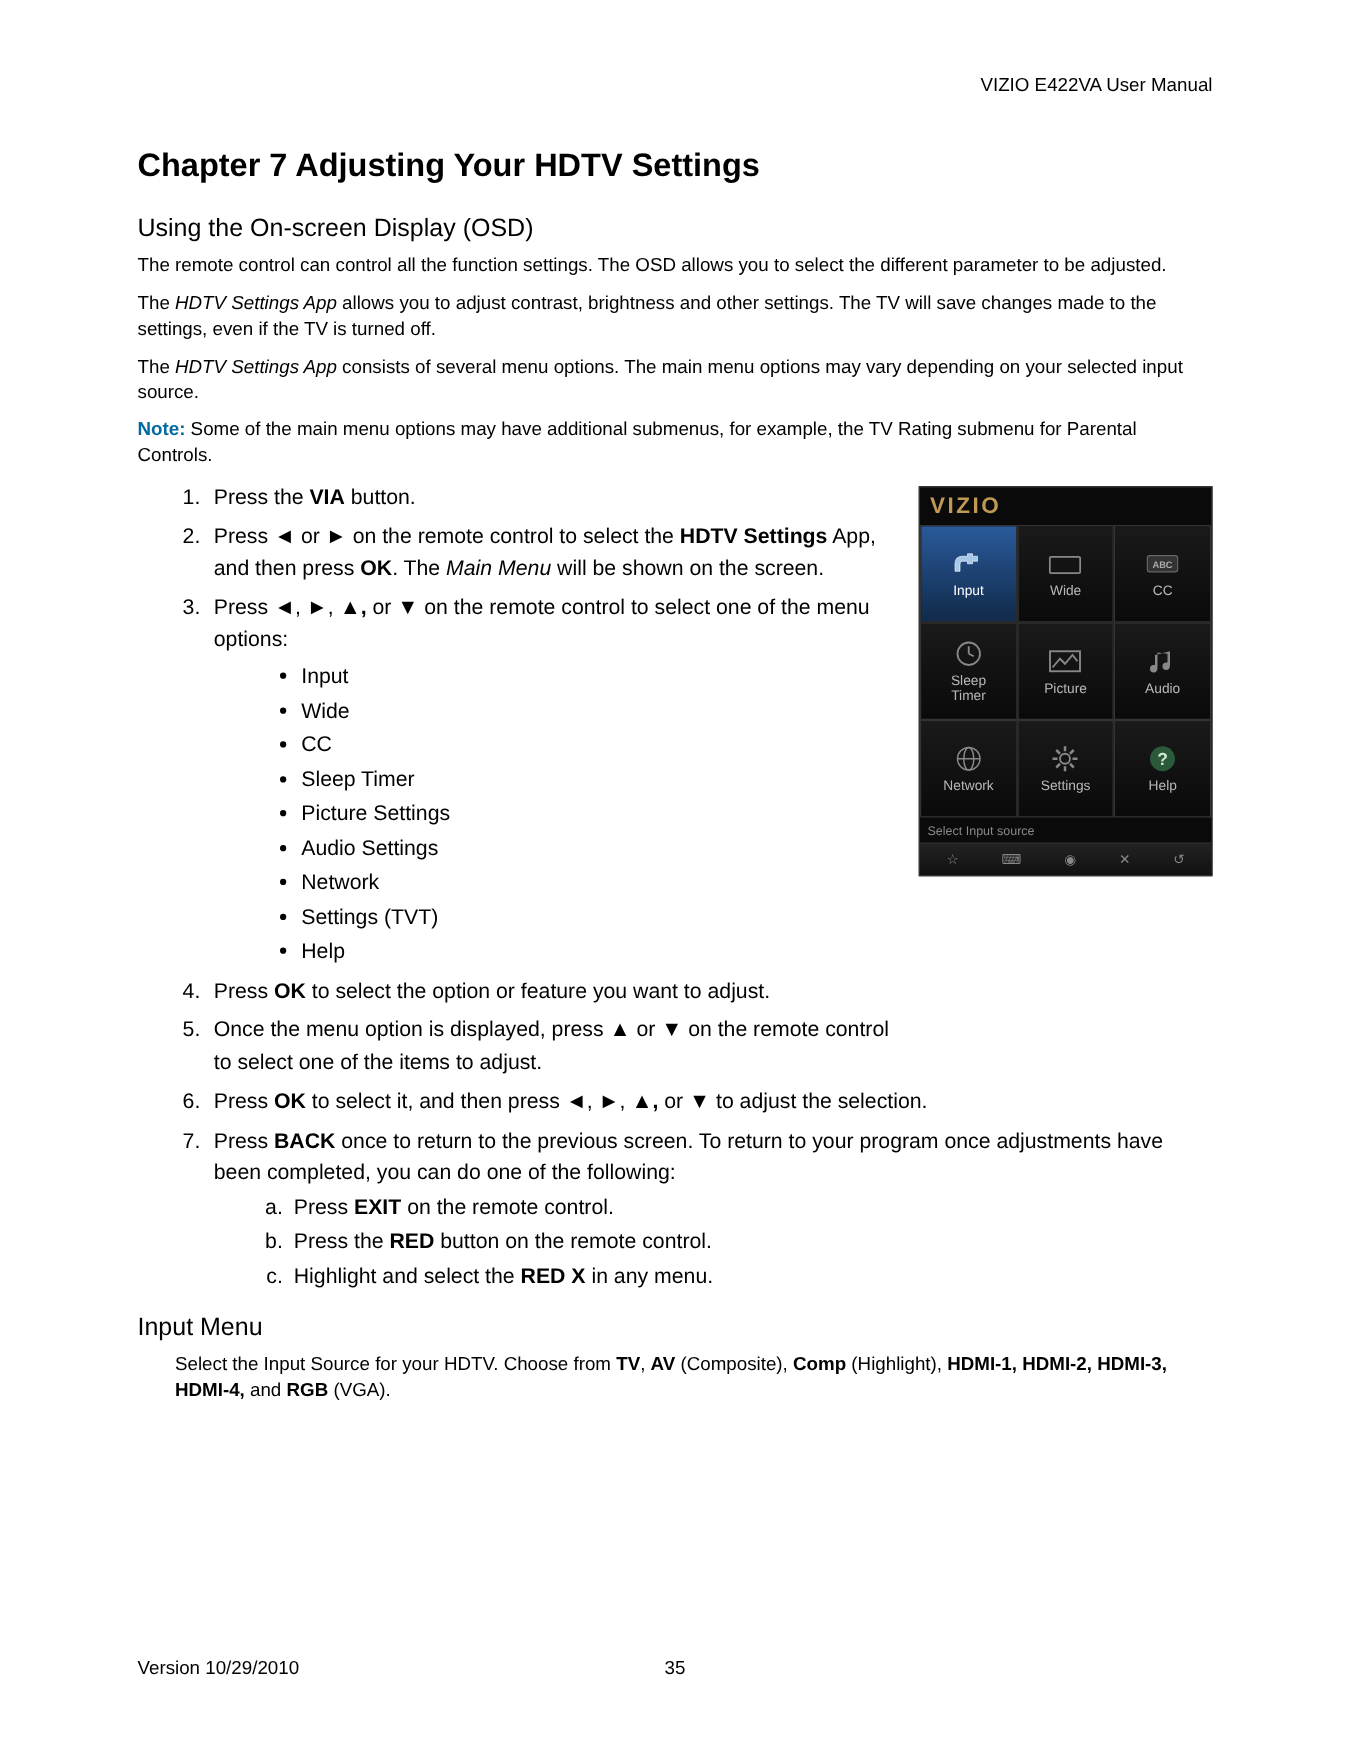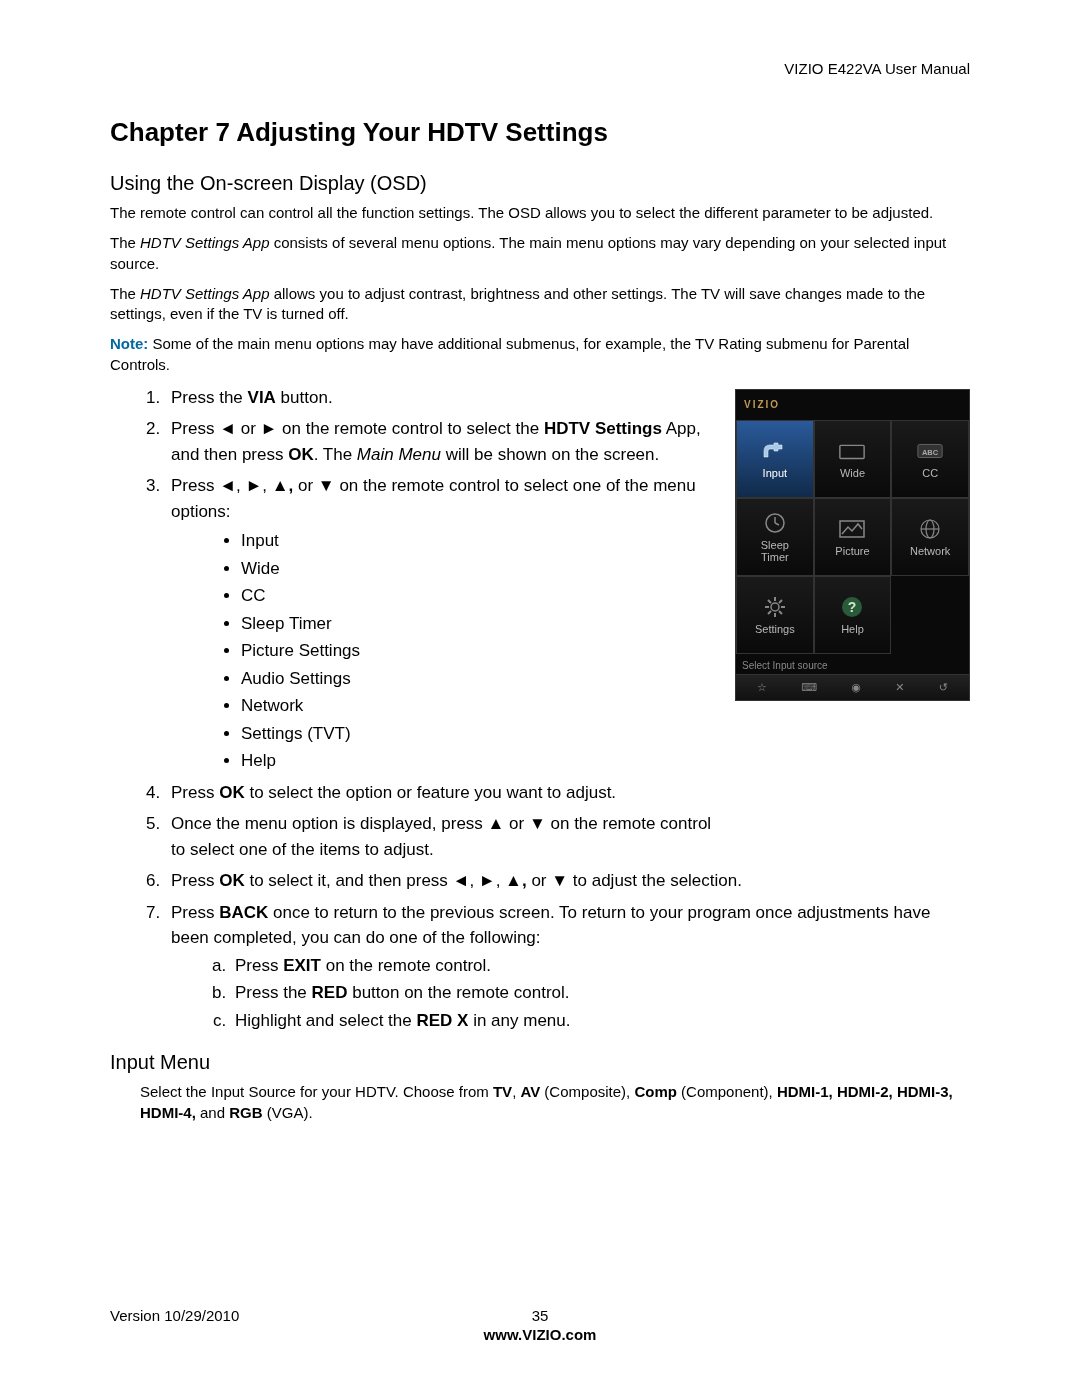--- a/index.html
+++ b/index.html
@@ -16,21 +16,21 @@
   .left-col { flex: 1; }
   ol.main-list { list-style: decimal; padding-left: 55px; font-size: 17px; line-height: 1.5; }
   ol.main-list > li { margin-bottom: 6px; padding-left: 6px; }
   ul.bullet-list { list-style: disc; padding-left: 70px; margin: 4px 0 6px 0;}
   ul.bullet-list li { margin-bottom: 2px; }
   ol.alpha-list { list-style: lower-alpha; padding-left: 60px; margin: 2px 0; }
   ol.alpha-list li { margin-bottom: 2px; padding-left: 4px;}
   .osd-shot { width: 235px; flex-shrink: 0; margin-top: 4px;}
   .osd { width: 235px; background: #0a0a0a; border: 1px solid #333; font-family: Arial, sans-serif; }
   .osd-logo { height: 30px; display:flex; align-items:center; padding: 0 8px;}
-  .osd-logo-text { color: #bf9a55; font-weight: bold; font-size: 10px; letter-spacing: 2px;}
+  .osd-logo-text { color: #bf9a55; font-weight: bold; font-size: 18px; letter-spacing: 2px;}
   .osd-grid { display:grid; grid-template-columns: repeat(3, 1fr); }
   .osd-cell { height: 78px; background: linear-gradient(#1a1a1a,#0a0a0a); border:1px solid #333; display:flex; flex-direction:column; align-items:center; justify-content:center; color:#b8b8b8; font-size:11px; text-align:center; padding:12px;}
   .osd-cell.selected { background: linear-gradient(#2a5a9a,#102a4a); color:#fff;}
   .osd-icon { width:28px; height:24px; margin-bottom:4px; display:flex; align-items:center; justify-content:center;}
   .osd-status { color:#888; font-size:10px; padding:6px 6px 3px 6px; background:#0a0a0a;}
   .osd-bottom { height:26px; background:linear-gradient(#222,#111); display:flex; justify-content:space-around; align-items:center; padding:0 4px; border-top:1px solid #333;}
   .osd-bicon { color:#888; font-size:11px;}
   .footer { position:absolute; bottom:54px; left:110px; right:110px; font-size:15px; }
   .footer-row1 { display:flex; }
   .footer-row1 .fl { flex:1; text-align:left;}
@@ -46,25 +46,25 @@
 
   <div class="header-right">VIZIO E422VA User Manual</div>
 
   <h1 class="chapter-title">Chapter 7 Adjusting Your HDTV Settings</h1>
 
   <h2 class="section-title">Using the On-screen Display (OSD)</h2>
 
   <p class="para">The remote control can control all the function settings. The OSD allows you to select the different parameter to be adjusted.</p>
 
   <p class="para">
+    <span>The </span><span class="italic">HDTV Settings App</span><span> allows you to adjust contrast, brightness and other settings. The TV will save changes made to the settings, even if the TV is turned off.</span>
+  </p>
+
+  <p class="para">
     <span>The </span><span class="italic">HDTV Settings App</span><span> consists of several menu options. The main menu options may vary depending on your selected input source.</span>
-  </p>
-
-  <p class="para">
-    <span>The </span><span class="italic">HDTV Settings App</span><span> allows you to adjust contrast, brightness and other settings. The TV will save changes made to the settings, even if the TV is turned off.</span>
   </p>
 
   <p class="para">
     <span class="note-label">Note:</span><span>  Some of the main menu options may have additional submenus, for example, the TV Rating submenu for Parental Controls.</span>
   </p>
 
   <div class="content-row">
     <div class="left-col">
       <ol class="main-list">
         <li>
@@ -136,20 +136,28 @@
             <span>Sleep Timer</span>
           </div>
           <div class="osd-cell">
             <div class="osd-icon">
                 <svg width="28" height="20" viewBox="0 0 28 20">
                   <rect x="2" y="2" width="24" height="16" fill="none" stroke="#888" stroke-width="1.5"></rect>
                   <polyline points="4,15 10,8 14,12 20,5 24,10" fill="none" stroke="#888" stroke-width="1.5"></polyline>
                 </svg>
               </div>
             <span>Picture</span>
+          </div>
+          <div class="osd-cell">
+            <div class="osd-icon">
+                <svg width="24" height="22" viewBox="0 0 24 22">
+                  <path d="M8 4 L8 16 Q8 20 5 20 Q2 20 2 17 Q2 14 5 14 L6 14 L6 6 L18 3 L18 14 Q18 18 15 18 Q12 18 12 15 Q12 12 15 12 L16 12 L16 5 Z" fill="#888"></path>
+                </svg>
+              </div>
+            <span>Audio</span>
           </div>
           <div class="osd-cell">
             <div class="osd-icon">
                 <svg width="26" height="22" viewBox="0 0 26 22">
                   <circle cx="13" cy="11" r="9" fill="none" stroke="#888" stroke-width="1.2"></circle>
                   <ellipse cx="13" cy="11" rx="4" ry="9" fill="none" stroke="#888" stroke-width="1.2"></ellipse>
                   <line x1="4" y1="11" x2="22" y2="11" stroke="#888" stroke-width="1.2"></line>
                 </svg>
               </div>
             <span>Network</span>
@@ -203,25 +211,24 @@
       <ol class="alpha-list">
         <li><span>Press </span><span class="bold">EXIT</span><span> on the remote control.</span></li>
         <li><span>Press the </span><span class="bold">RED</span><span> button on the remote control.</span></li>
         <li><span>Highlight and select the </span><span class="bold">RED X</span><span> in any menu.</span></li>
       </ol>
     </li>
   </ol>
 
   <h2 class="section-title" style="margin-top:18px">Input Menu</h2>
   <p class="para" style="padding-left:30px">
-    <span>Select the Input Source for your HDTV. Choose from </span><span class="bold">TV</span><span>, </span><span class="bold">AV</span><span> (Composite), </span><span class="bold">Comp</span><span> (Component), </span><span class="bold">HDMI-1, HDMI-2, HDMI-3, HDMI-4,</span><span> and </span><span class="bold">RGB</span><span> (VGA).</span>
+    <span>Select the Input Source for your HDTV. Choose from </span><span class="bold">TV</span><span>, </span><span class="bold">AV</span><span> (Composite), </span><span class="bold">Comp</span><span> (Highlight), </span><span class="bold">HDMI-1, HDMI-2, HDMI-3, HDMI-4,</span><span> and </span><span class="bold">RGB</span><span> (VGA).</span>
   </p>
 
   <div class="footer">
     <div class="footer-row1">
       <div class="fl">Version 10/29/2010</div>
       <div class="fc">35</div>
       <div class="fr"></div>
     </div>
-    <div class="footer-row2">www.VIZIO.com</div>
   </div>
 
 </div>
 
 </body></html>

